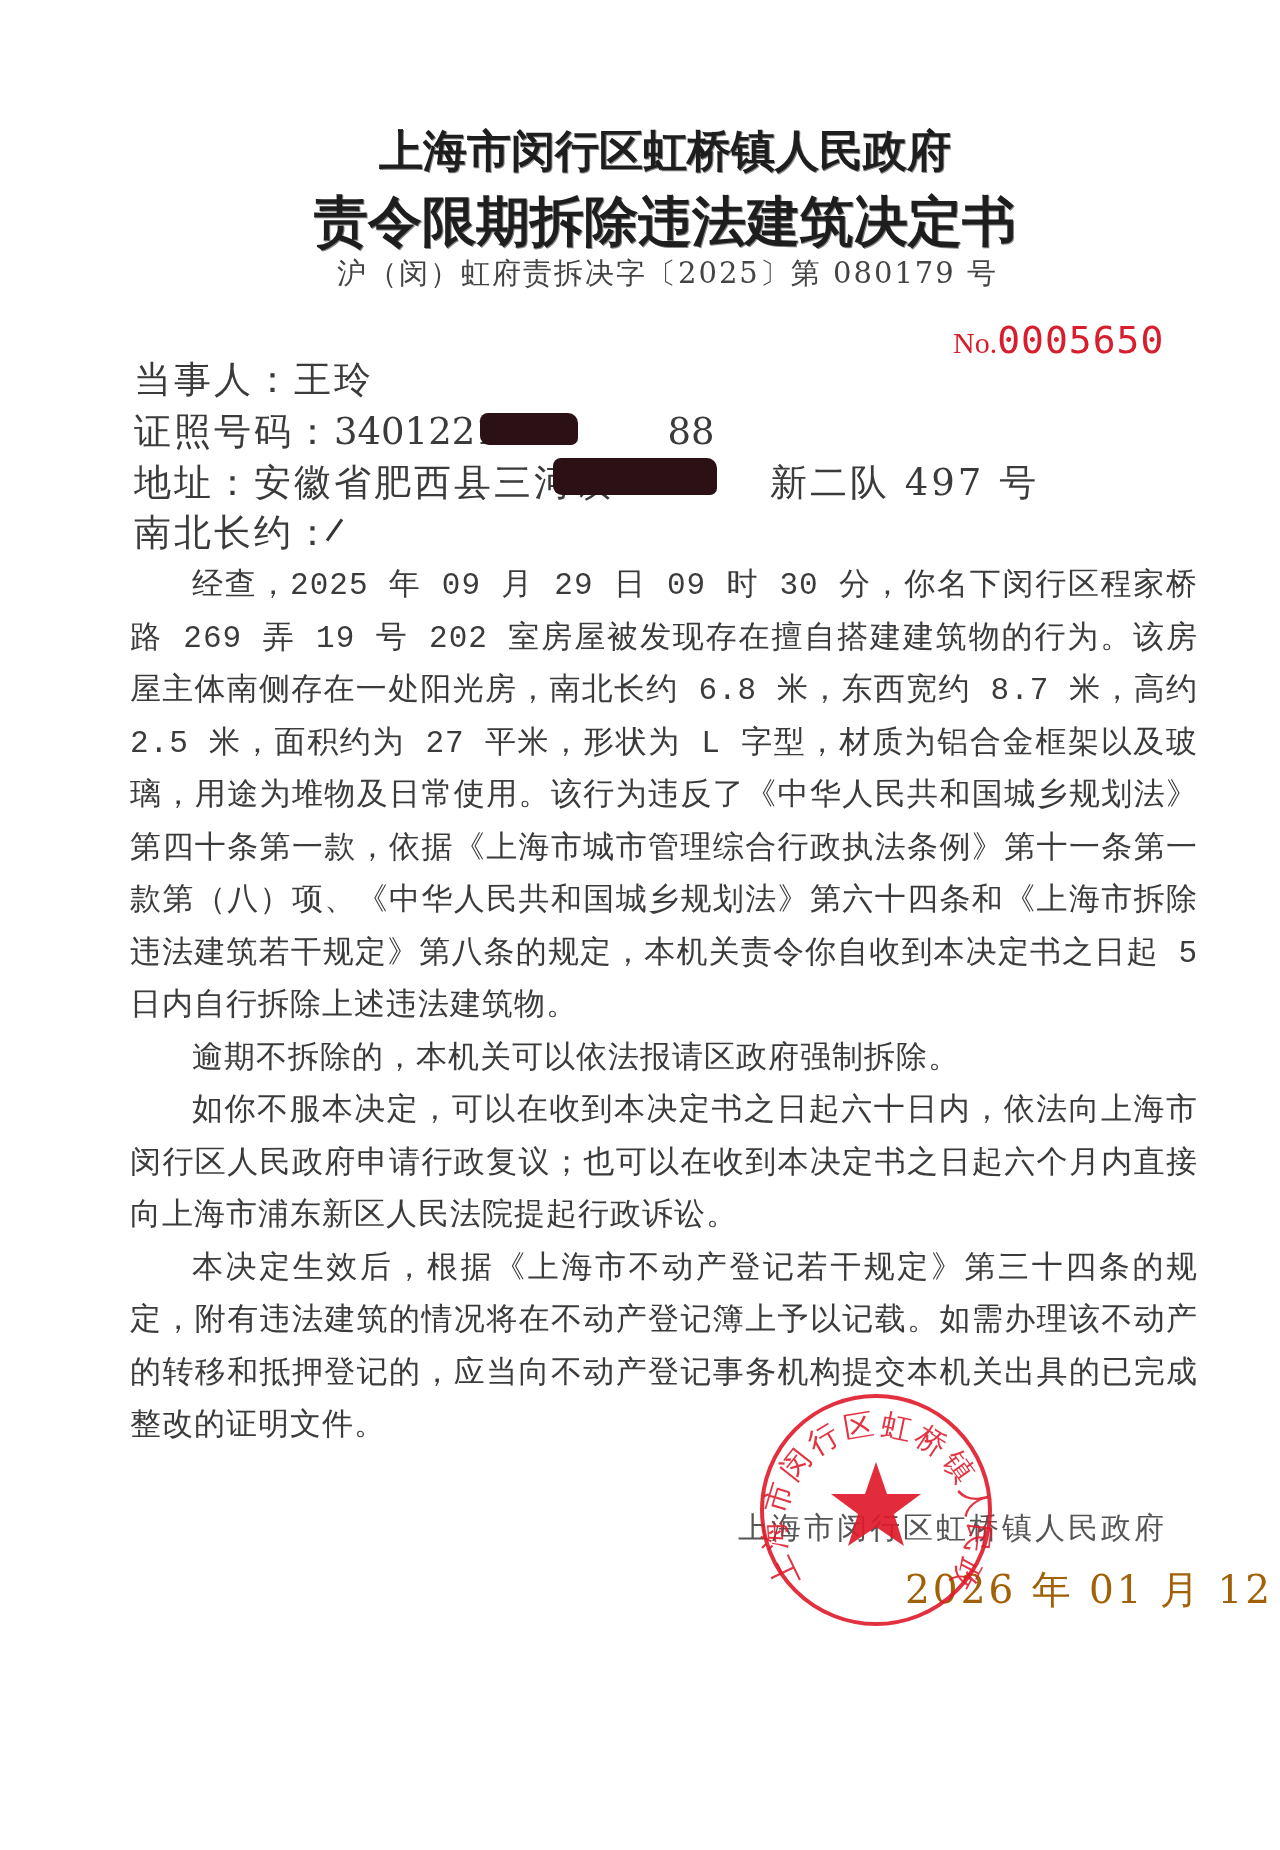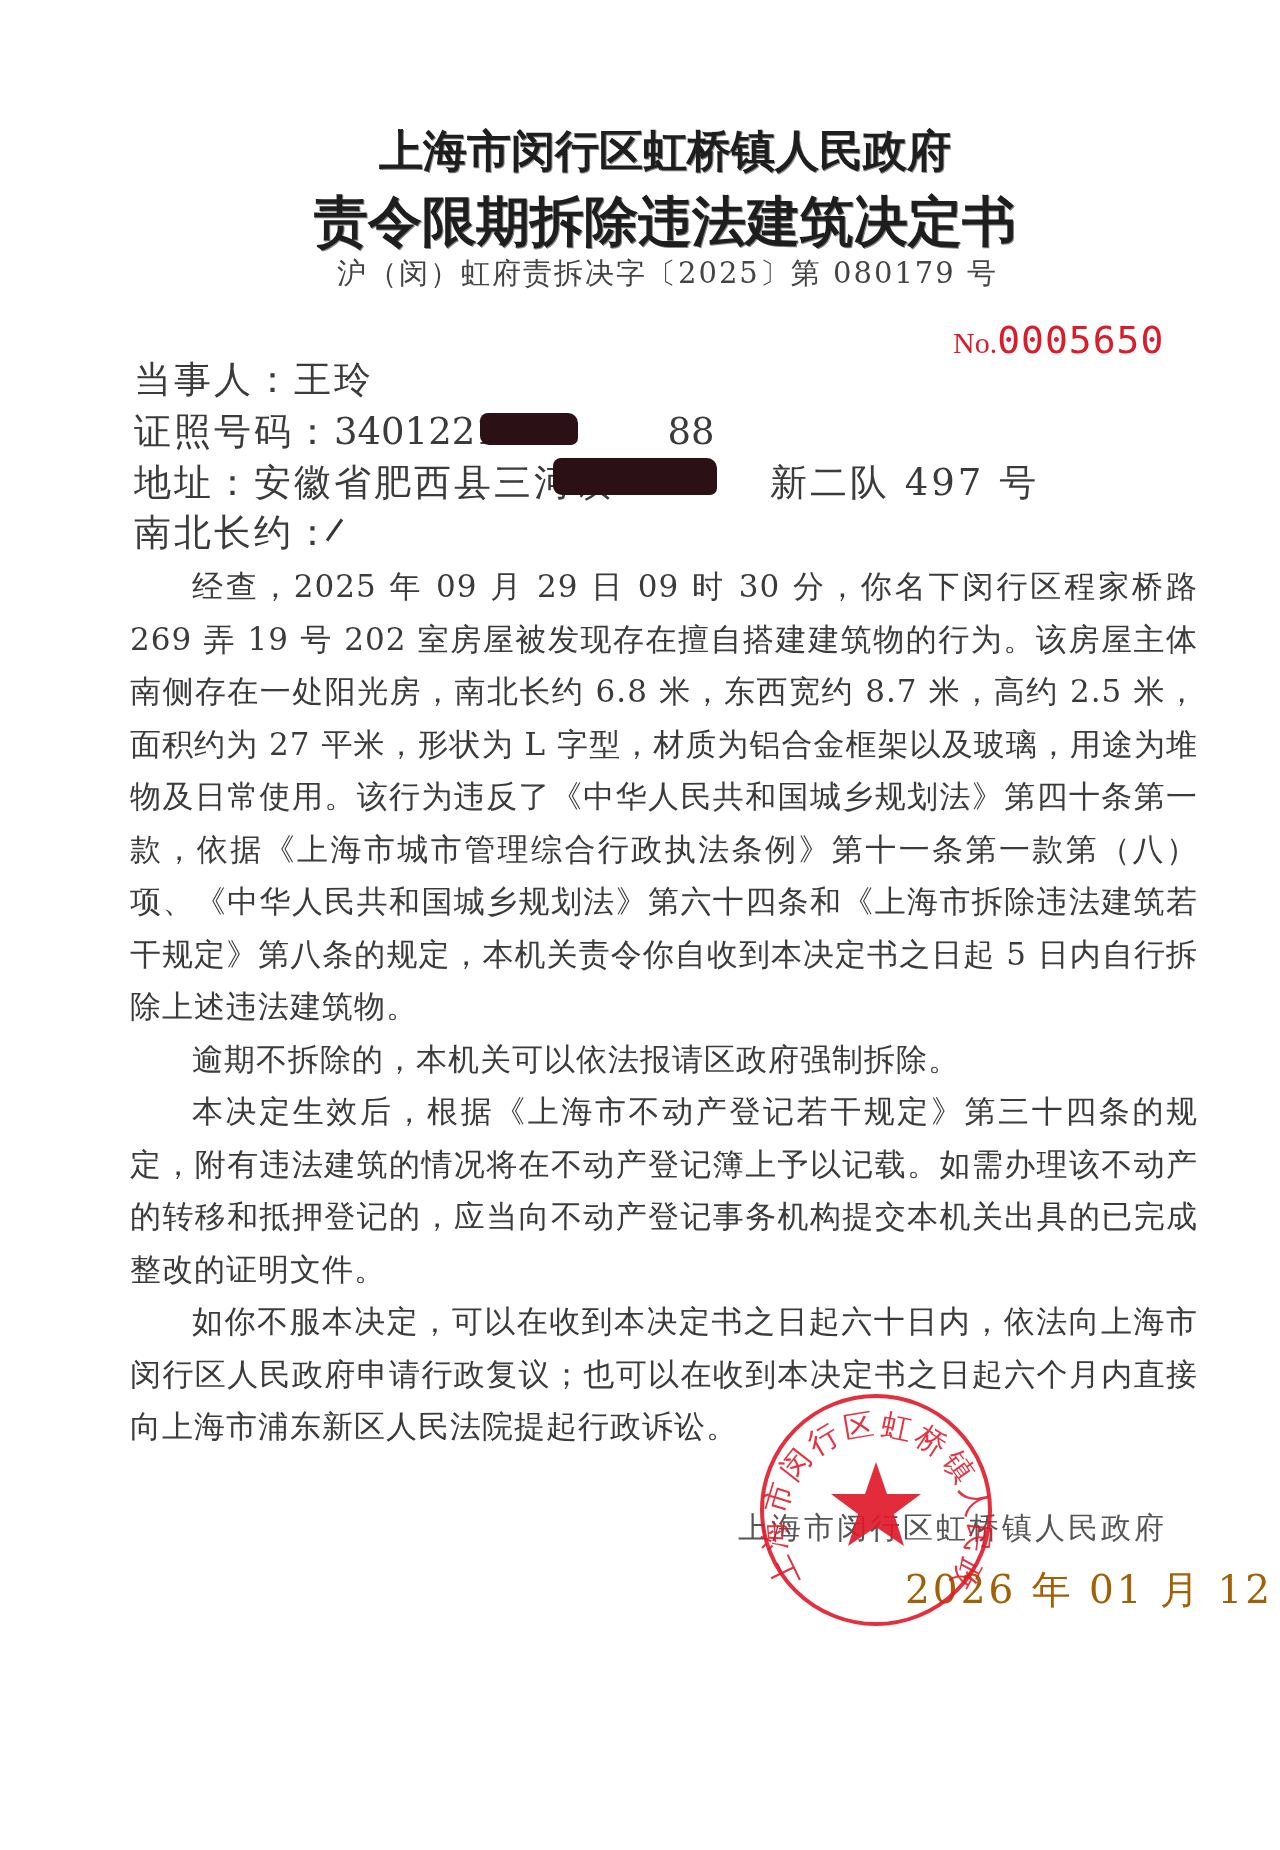--- a/index.html
+++ b/index.html
@@ -47,21 +47,21 @@
   .r2 { left: 553px; top: 458px; width: 164px; height: 37px; }
 
   .slash {
     position: absolute; left: 333px; top: 517px; width: 3px; height: 26px;
     background: #333; transform: rotate(35deg);
   }
 
   .body {
     position: absolute; left: 130px; width: 1068px; top: 560px;
     font-size: 31px; line-height: 52.5px; color: #3b3b3b;
-    text-align: justify; letter-spacing: 1px;
+    text-align: justify; letter-spacing: 1px; font-family: Liberation Mono, monospace;
   }
   .body p { margin: 0; text-indent: 2em; }
 
   .sign {
     left: 738px; top: 1508px; font-size: 30px; color: #555; letter-spacing: 3px;
   }
   .date {
     left: 905px; top: 1563px; font-size: 39px; color: #a16207; letter-spacing: 3px;
   }
 
@@ -93,22 +93,22 @@
 <div class="redact r2"></div>
 
 <div class="abs field f4">
   <span>南北长约：</span>
 </div>
 <div class="slash"></div>
 
 <div class="body">
   <p>经查，2025 年 09 月 29 日 09 时 30 分，你名下闵行区程家桥路 269 弄 19 号 202 室房屋被发现存在擅自搭建建筑物的行为。该房屋主体南侧存在一处阳光房，南北长约 6.8 米，东西宽约 8.7 米，高约 2.5 米，面积约为 27 平米，形状为 L 字型，材质为铝合金框架以及玻璃，用途为堆物及日常使用。该行为违反了《中华人民共和国城乡规划法》第四十条第一款，依据《上海市城市管理综合行政执法条例》第十一条第一款第（八）项、《中华人民共和国城乡规划法》第六十四条和《上海市拆除违法建筑若干规定》第八条的规定，本机关责令你自收到本决定书之日起 5 日内自行拆除上述违法建筑物。</p>
   <p>逾期不拆除的，本机关可以依法报请区政府强制拆除。</p>
+  <p>如你不服本决定，可以在收到本决定书之日起六十日内，依法向上海市闵行区人民政府申请行政复议；也可以在收到本决定书之日起六个月内直接向上海市浦东新区人民法院提起行政诉讼。</p>
   <p>本决定生效后，根据《上海市不动产登记若干规定》第三十四条的规定，附有违法建筑的情况将在不动产登记簿上予以记载。如需办理该不动产的转移和抵押登记的，应当向不动产登记事务机构提交本机关出具的已完成整改的证明文件。</p>
-  <p>如你不服本决定，可以在收到本决定书之日起六十日内，依法向上海市闵行区人民政府申请行政复议；也可以在收到本决定书之日起六个月内直接向上海市浦东新区人民法院提起行政诉讼。</p>
 </div>
 
 <div class="abs sign">上海市闵行区虹桥镇人民政府</div>
 <div class="abs date">2026 年 01 月 12 日</div>
 
 <svg class="stamp" viewBox="0 0 238 240" xmlns="http://www.w3.org/2000/svg">
   <defs>
     <path id="sealArc" d="M 44 190 A 92 92 0 1 1 194 190" fill="none"></path>
   </defs>
   <circle cx="119" cy="120" r="114" fill="none" stroke="#e0192a" stroke-width="4" opacity="0.9"></circle>

